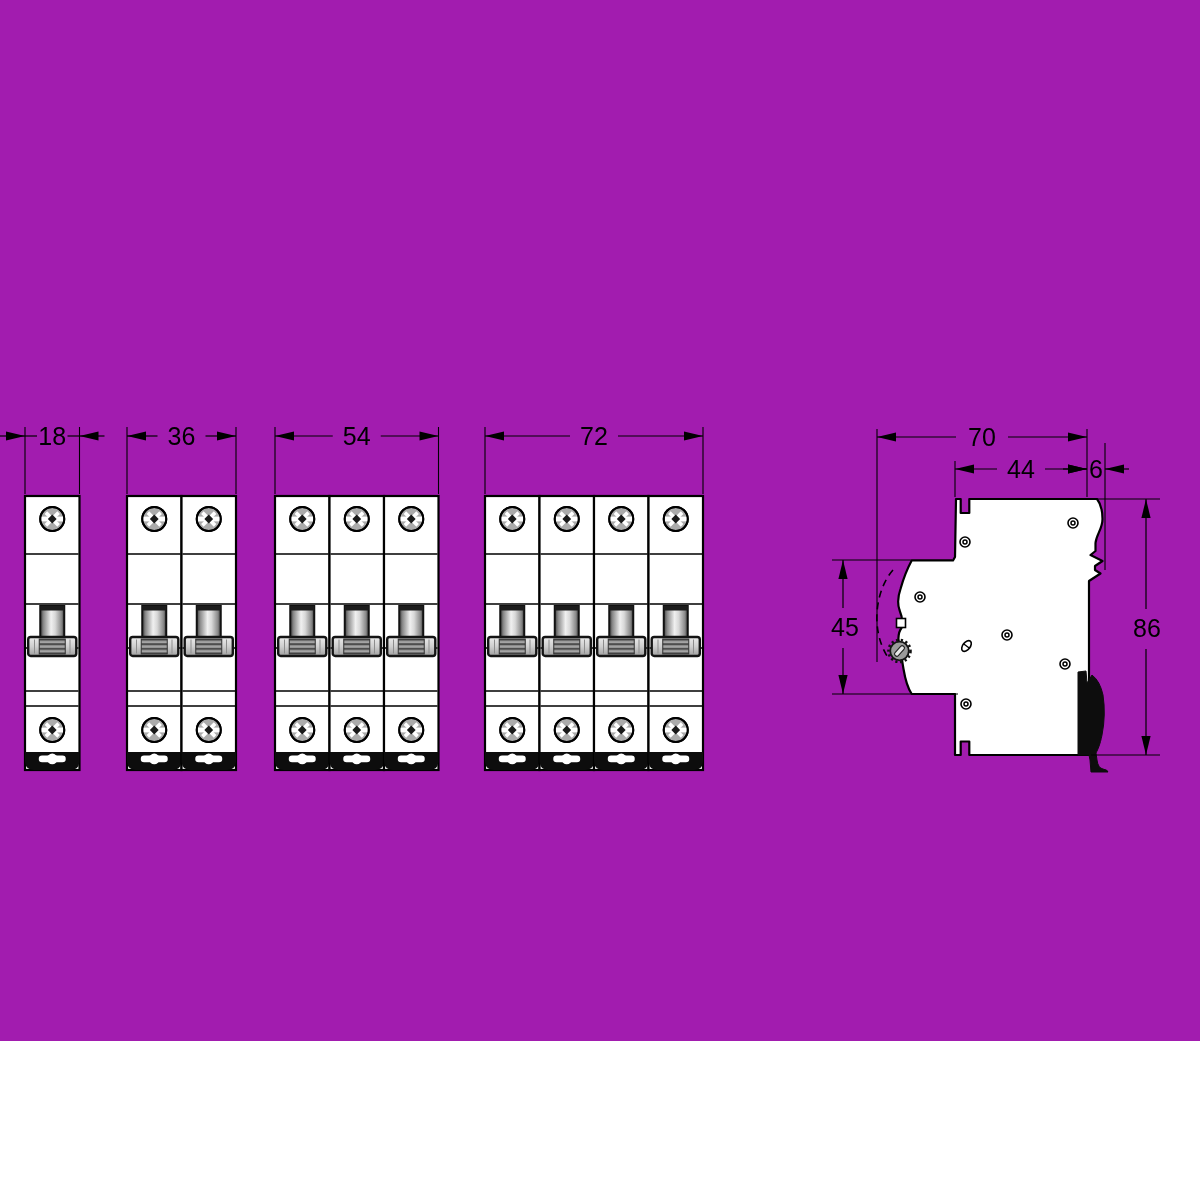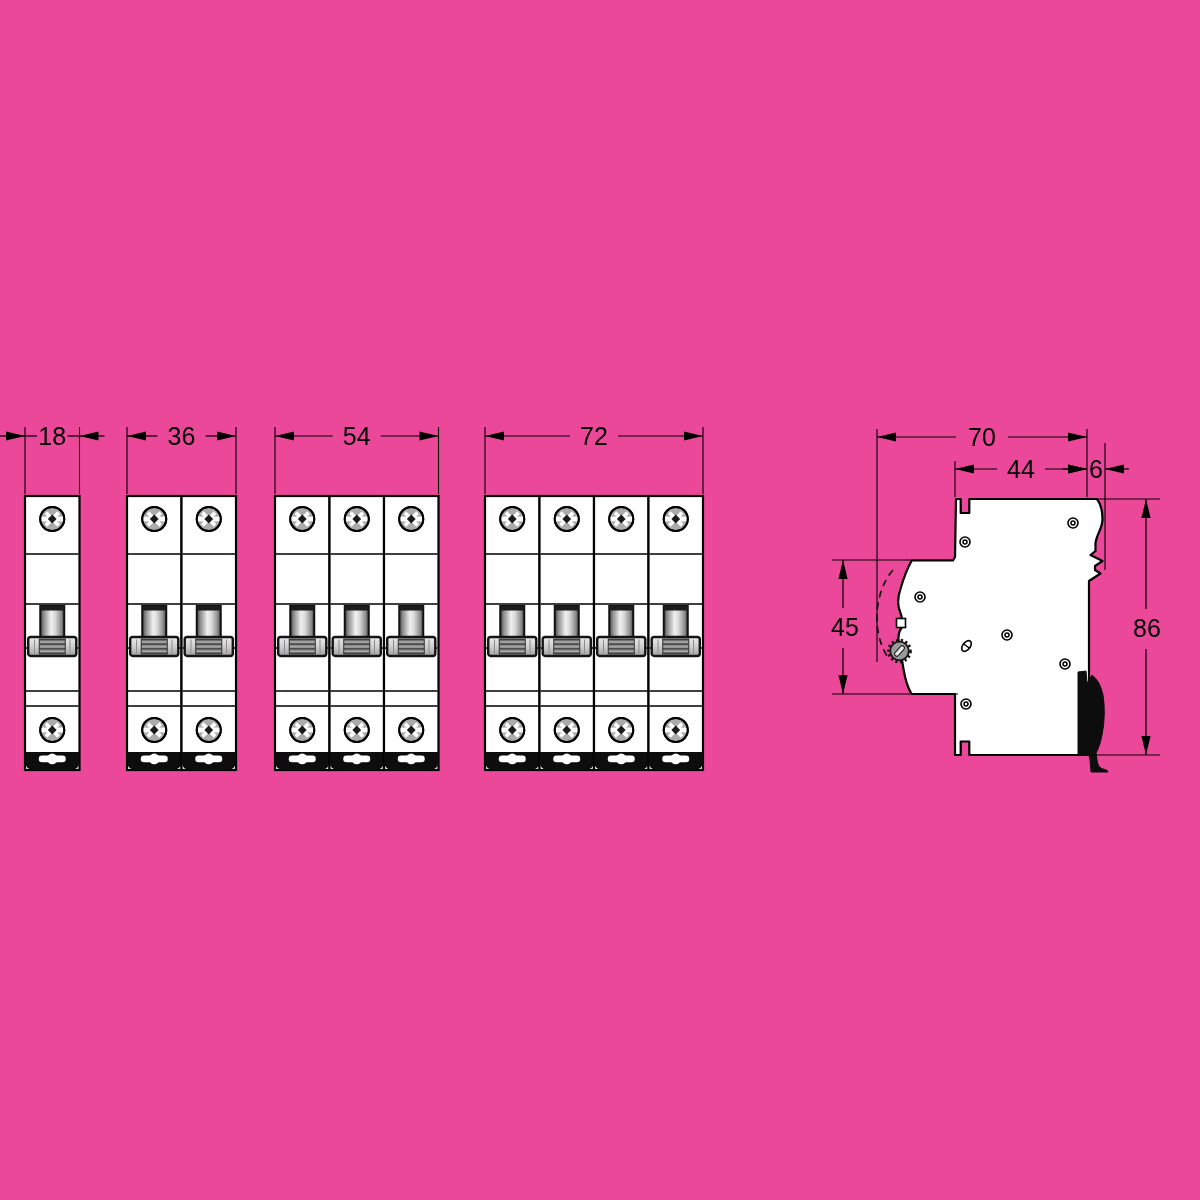--- a/index.html
+++ b/index.html
@@ -1,16 +1,16 @@
 <!DOCTYPE html>
 <html><head>
 <meta charset="utf-8">
 <style>
   html,body{margin:0;padding:0;background:#fff;}
-  .canvas{position:relative;width:1200px;height:1200px;background:#ec4899;overflow:hidden;
+  .canvas{position:relative;width:1200px;height:1041px;background:#a21caf;overflow:hidden;
           font-family:"Liberation Sans",sans-serif;text-align:right;}
   svg{position:absolute;left:0;top:0;}
   .dimtext{font-family:"Liberation Sans",sans-serif;font-size:25px;fill:#000;}
   .dimline{stroke:#000;stroke-width:1.2;}
   .extline{stroke:#000;stroke-width:1.1;}
   .arrow{fill:#000;stroke:none;}
 </style>
 </head>
 <body>
 

